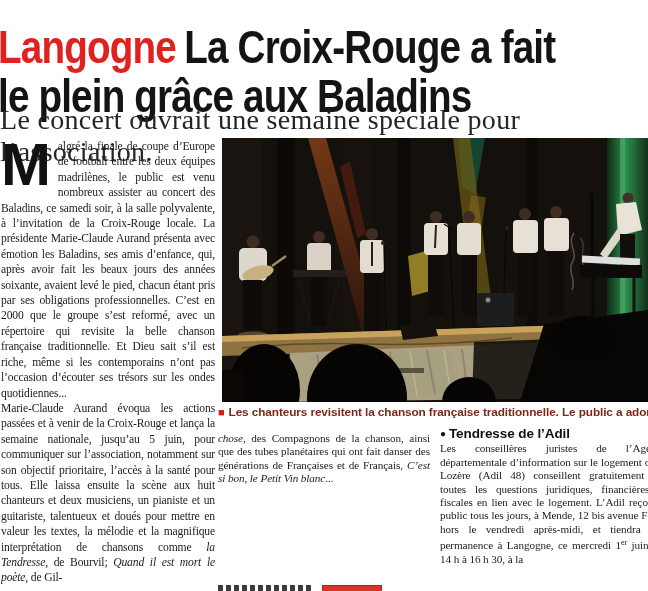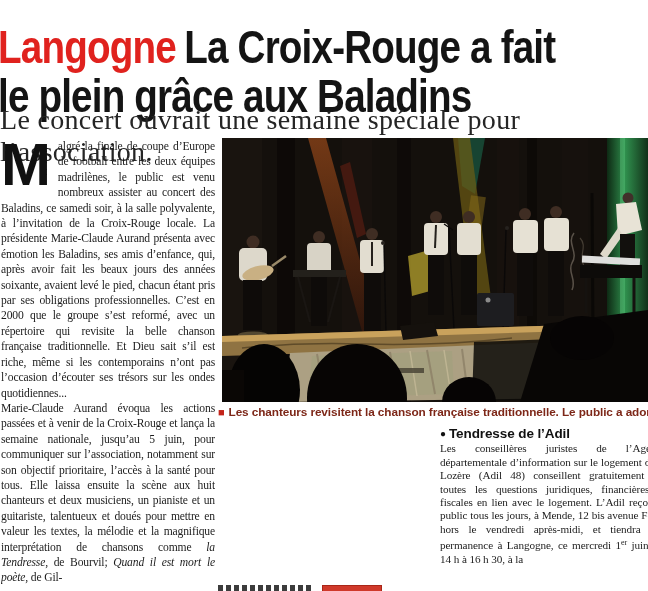--- a/index.html
+++ b/index.html
@@ -195,20 +195,21 @@
 
   <div class="caption"><span class="sq">■</span><span>Les chanteurs revisitent la chanson française traditionnelle. Le public a adoré !</span>
   </div>
 
   <div class="col colL">
     <p><span class="dropcap">M</span><span>algré la finale de coupe d’Europe de football entre les deux équipes madrilènes, le public est venu nombreux assister au concert des Baladins, ce samedi soir, à la salle polyvalente, à l’invitation de la Croix-Rouge locale. La présidente Marie-Claude Aurand présenta avec émotion les Baladins, ses amis d’enfance, qui, après avoir fait les beaux jours des années soixante, avaient levé le pied, chacun étant pris par ses obligations professionnelles. C’est en 2000 que le groupe s’est reformé, avec un répertoire qui revisite la belle chanson française traditionnelle. Et Dieu sait s’il est riche, même si les contemporains n’ont pas l’occasion d’écouter ses trésors sur les ondes quotidiennes...</span></p>
     <p><span>Marie-Claude Aurand évoqua les actions passées et à venir de la Croix-Rouge et lança la semaine nationale, jusqu’au 5 juin, pour communiquer sur l’association, notamment sur son objectif prioritaire, l’accès à la santé pour tous. Elle laissa ensuite la scène aux huit chanteurs et deux musiciens, un pianiste et un guitariste, talentueux et doués pour mettre en valeur les textes, la mélodie et la magnifique interprétation de chansons comme </span><i>la Tendresse</i><span>, de Bourvil; </span><i>Quand il est mort le poète</i><span>, de Gil-</span></p>
   </div>
 
   <div class="col colM">
+    <p><i>chose</i><span>, des Compagnons de la chanson, ainsi que des tubes planétaires qui ont fait danser des générations de Françaises et de Français, </span><i>C’est si bon, le Petit Vin blanc</i><span>...</span></p>
   </div>
 
   <div class="signature">
     <div class="sig-smudge"></div>
     <div class="sig-badge"></div>
   </div>
 
   <div class="col colR">
     <div class="permHead"><span class="bullet">●</span><span>Tendresse de l’Adil</span></div>
     <p><span>Les conseillères juristes de l’Agence départementale d’information sur le logement de la Lozère (Adil 48) conseillent gratuitement sur toutes les questions juridiques, financières et fiscales en lien avec le logement. L’Adil reçoit le public tous les jours, à Mende, 12 bis avenue Foch, hors le vendredi après-midi, et tiendra une permanence à Langogne, ce mercredi 1</span><sup>er</sup><span> juin, de 14 h à 16 h 30, à la</span></p>

